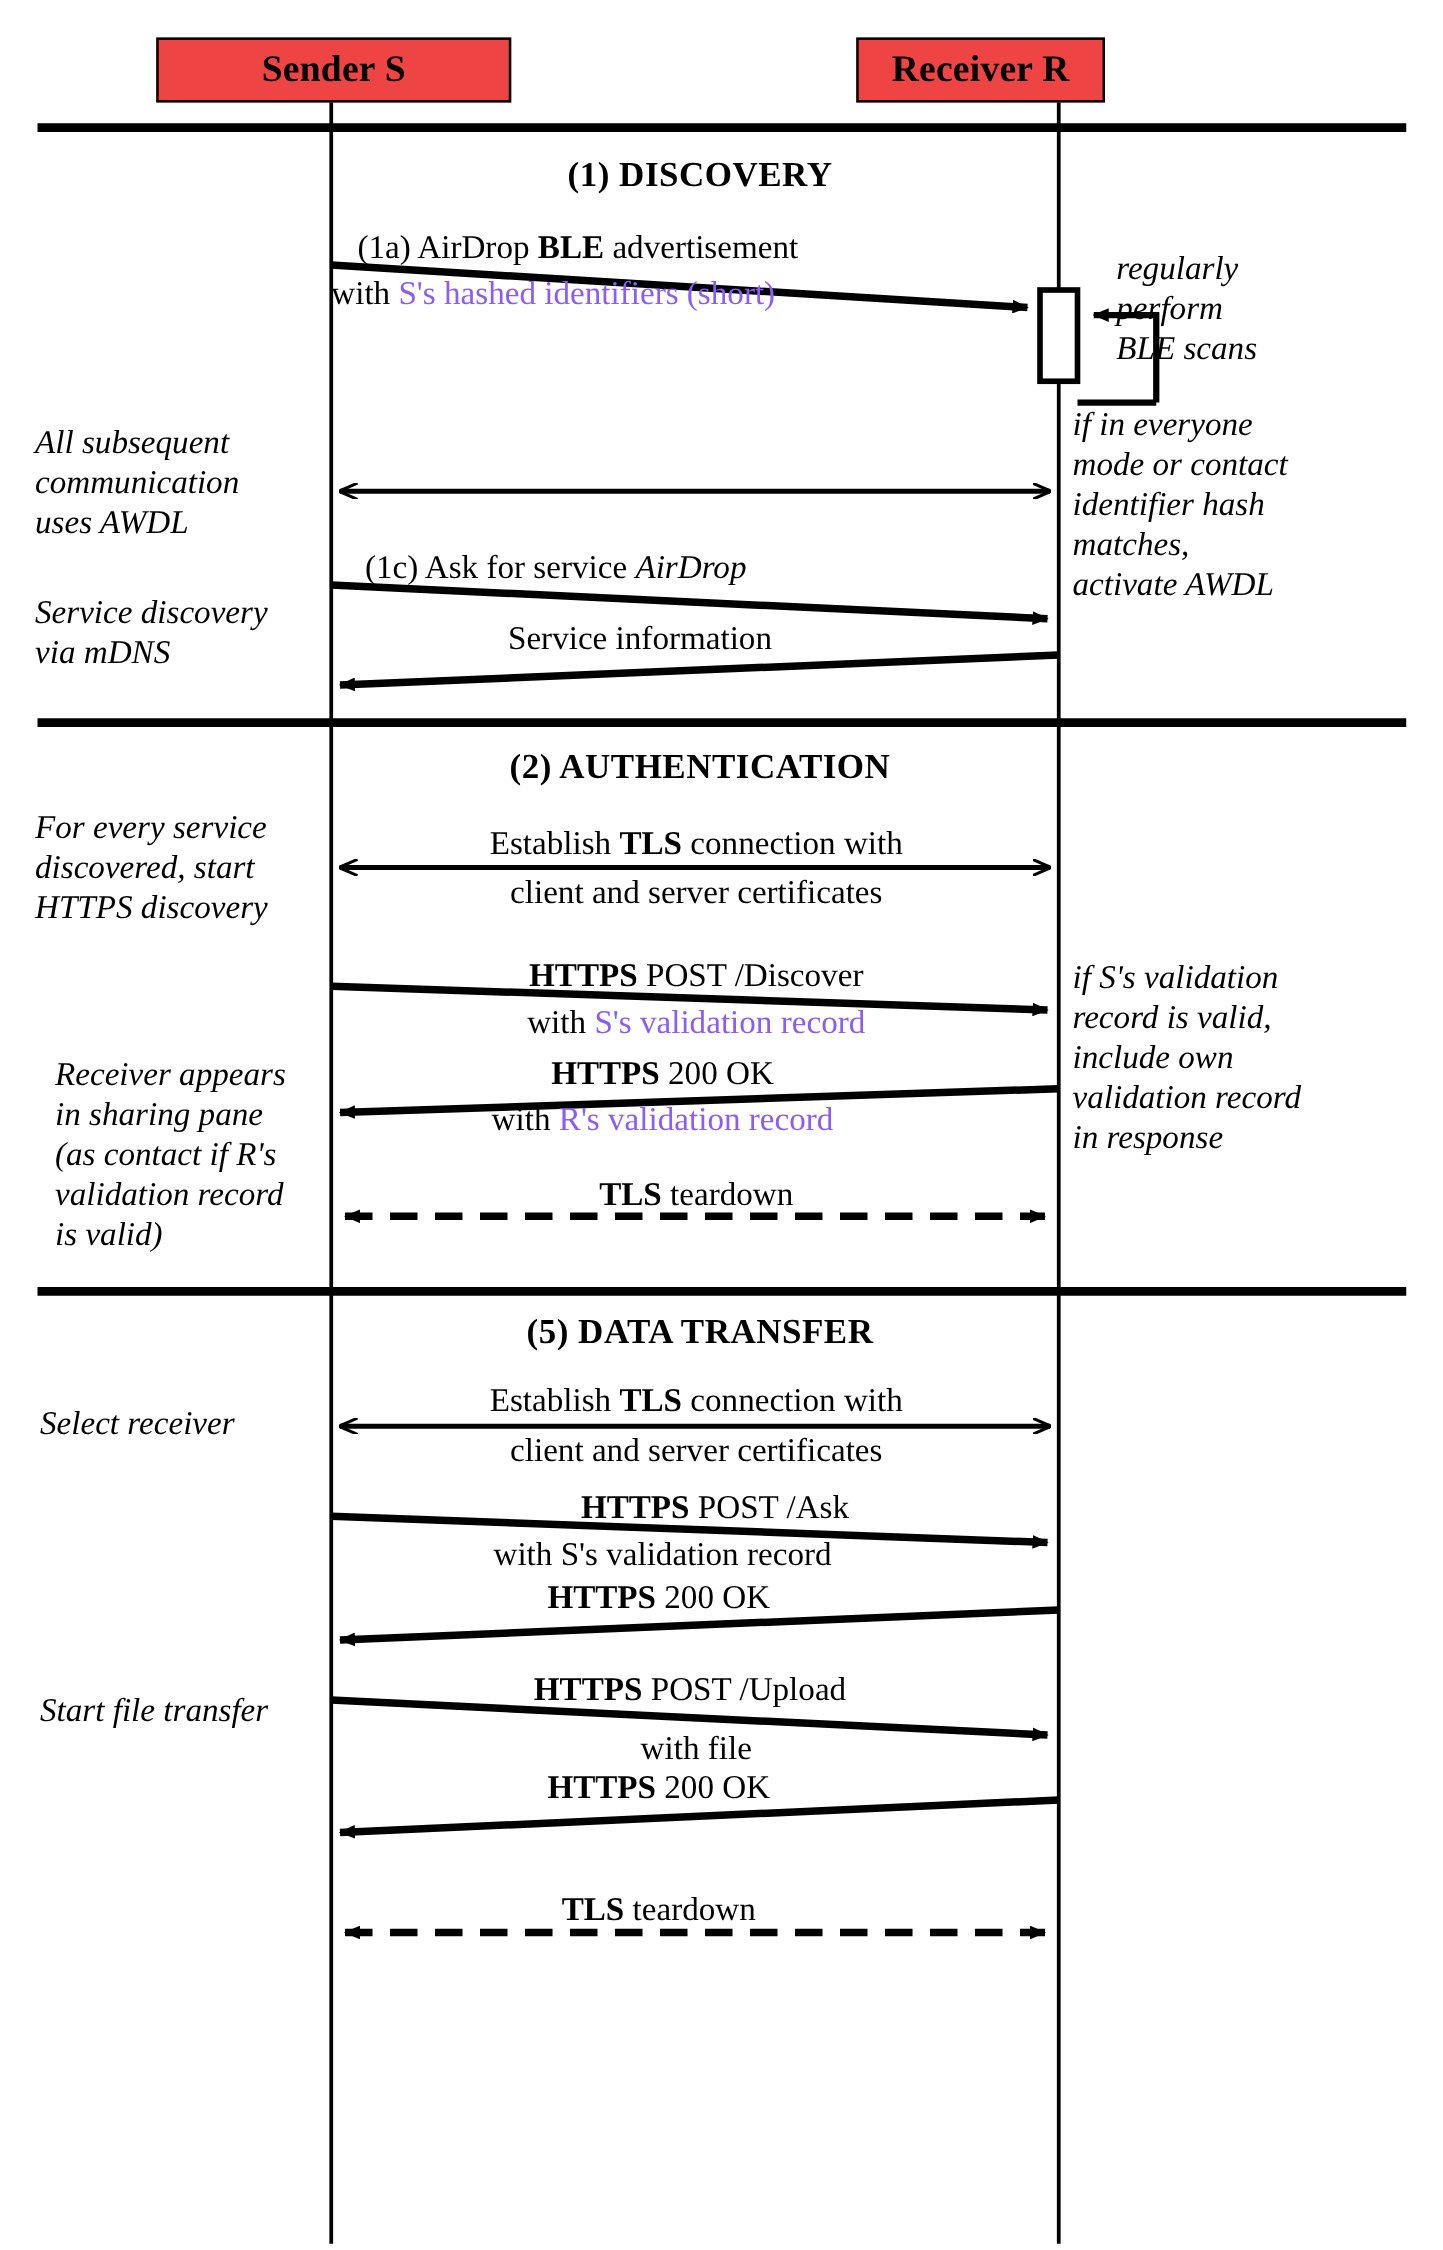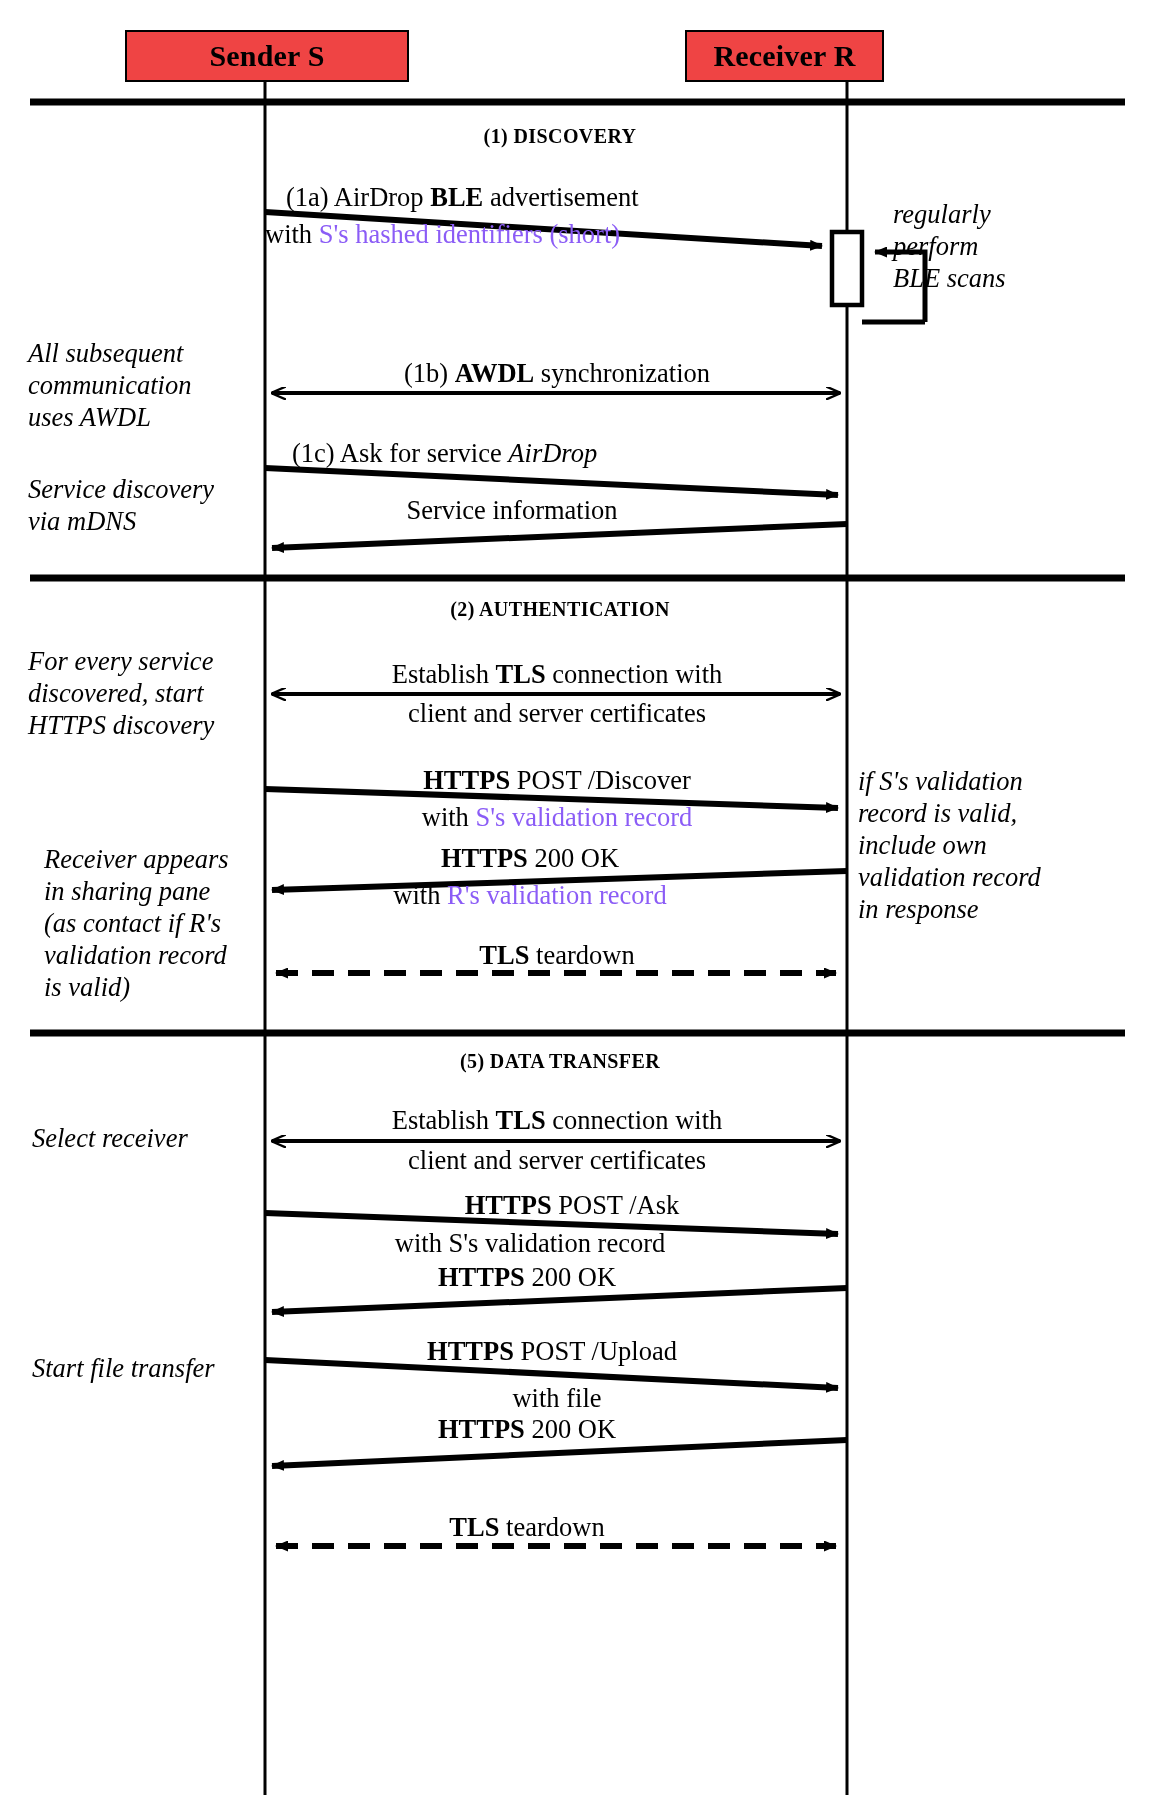--- a/index.html
+++ b/index.html
@@ -30,21 +30,21 @@
     align-items: center;
     justify-content: center;
     font-weight: bold;
     font-size: 30px;
     letter-spacing: .2px;
   }
   
   .phase {
     position: absolute;
     font-weight: bold;
-    font-size: 20px;
+    font-size: 28px;
     text-align: center;
     letter-spacing: .4px;
   }
   
   .side-note {
     position: absolute;
     font-style: italic;
     font-size: 26.5px;
     line-height: 1.21;
     white-space: pre-line;
@@ -140,23 +140,20 @@
   <div class="phase" style="left:300px; top:598px; width:520px;">(2) AUTHENTICATION</div>
   <div class="phase" style="left:300px; top:1050px; width:520px;">(5) DATA TRANSFER</div>
 
   <div class="msg" style="left:272px; top:182px;margin-left:14px;">
     <span><span>(1a) AirDrop </span><b>BLE</b><span> advertisement</span></span>
   </div>
   <div class="msg" style="left:265px; top:219px;">
     <span>with </span><span class="accent">S's hashed identifiers (short)</span>
   </div>
 
-  <div class="msg msg-center" style="left:557px; top:358px;">
-    <span>(1b) </span><b>AWDL</b><span> synchronization</span>
-  </div>
 
   <div class="msg" style="left:292px; top:438px;">
     <span>(1c) Ask for service </span><i>AirDrop</i>
   </div>
 
   <div class="msg msg-center" style="left:512px; top:495px;">Service information</div>
 
   <div class="msg msg-center" style="left:557px; top:659px;">
     <span>Establish </span><b>TLS</b><span> connection with</span>
   </div>
@@ -225,20 +222,25 @@
 is valid)</div>
 
   <div class="side-note left" style="left:32px; top:1122px; width:240px;">Select receiver</div>
 
   <div class="side-note left" style="left:32px; top:1352px; width:242px;">Start file transfer</div>
 
   <div class="side-note right" style="left:893px; top:198px; width:250px;">regularly
 perform
 BLE scans</div>
 
+  <div class="side-note right" style="left:858px; top:323px; width:285px;">if in everyone
+mode or contact
+identifier hash
+matches,
+activate AWDL</div>
 
   <div class="side-note right" style="left:858px; top:765px; width:285px;">if S's validation
 record is valid,
 include own
 validation record
 in response</div>
 
 
 </div>
 

